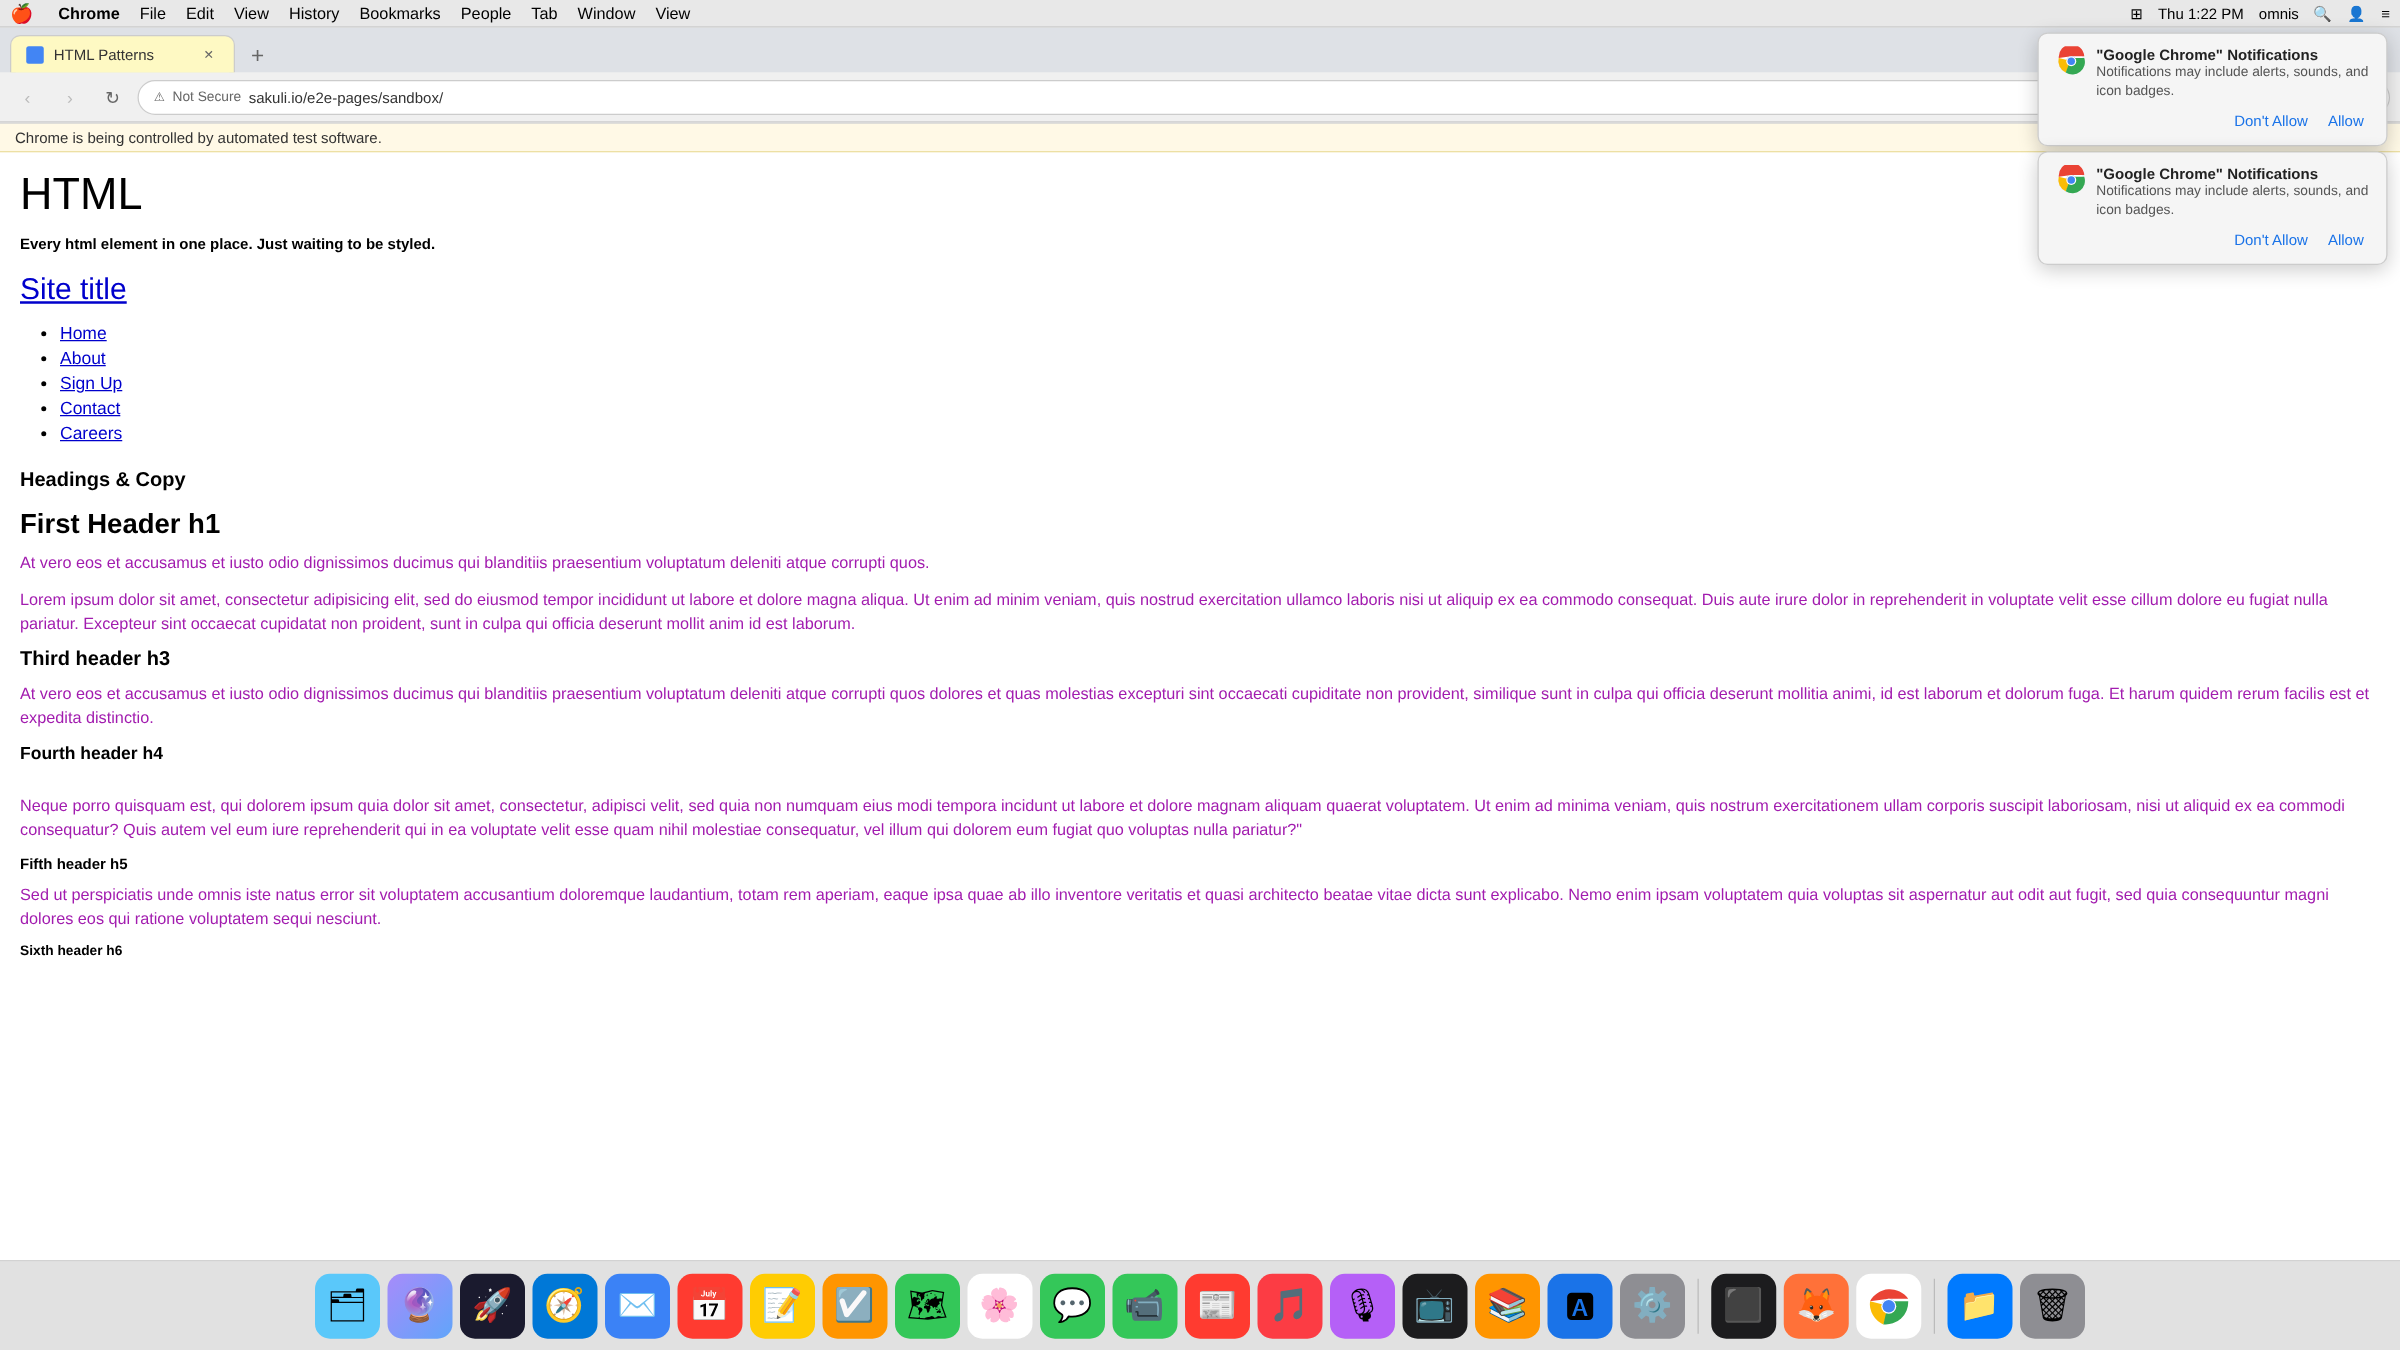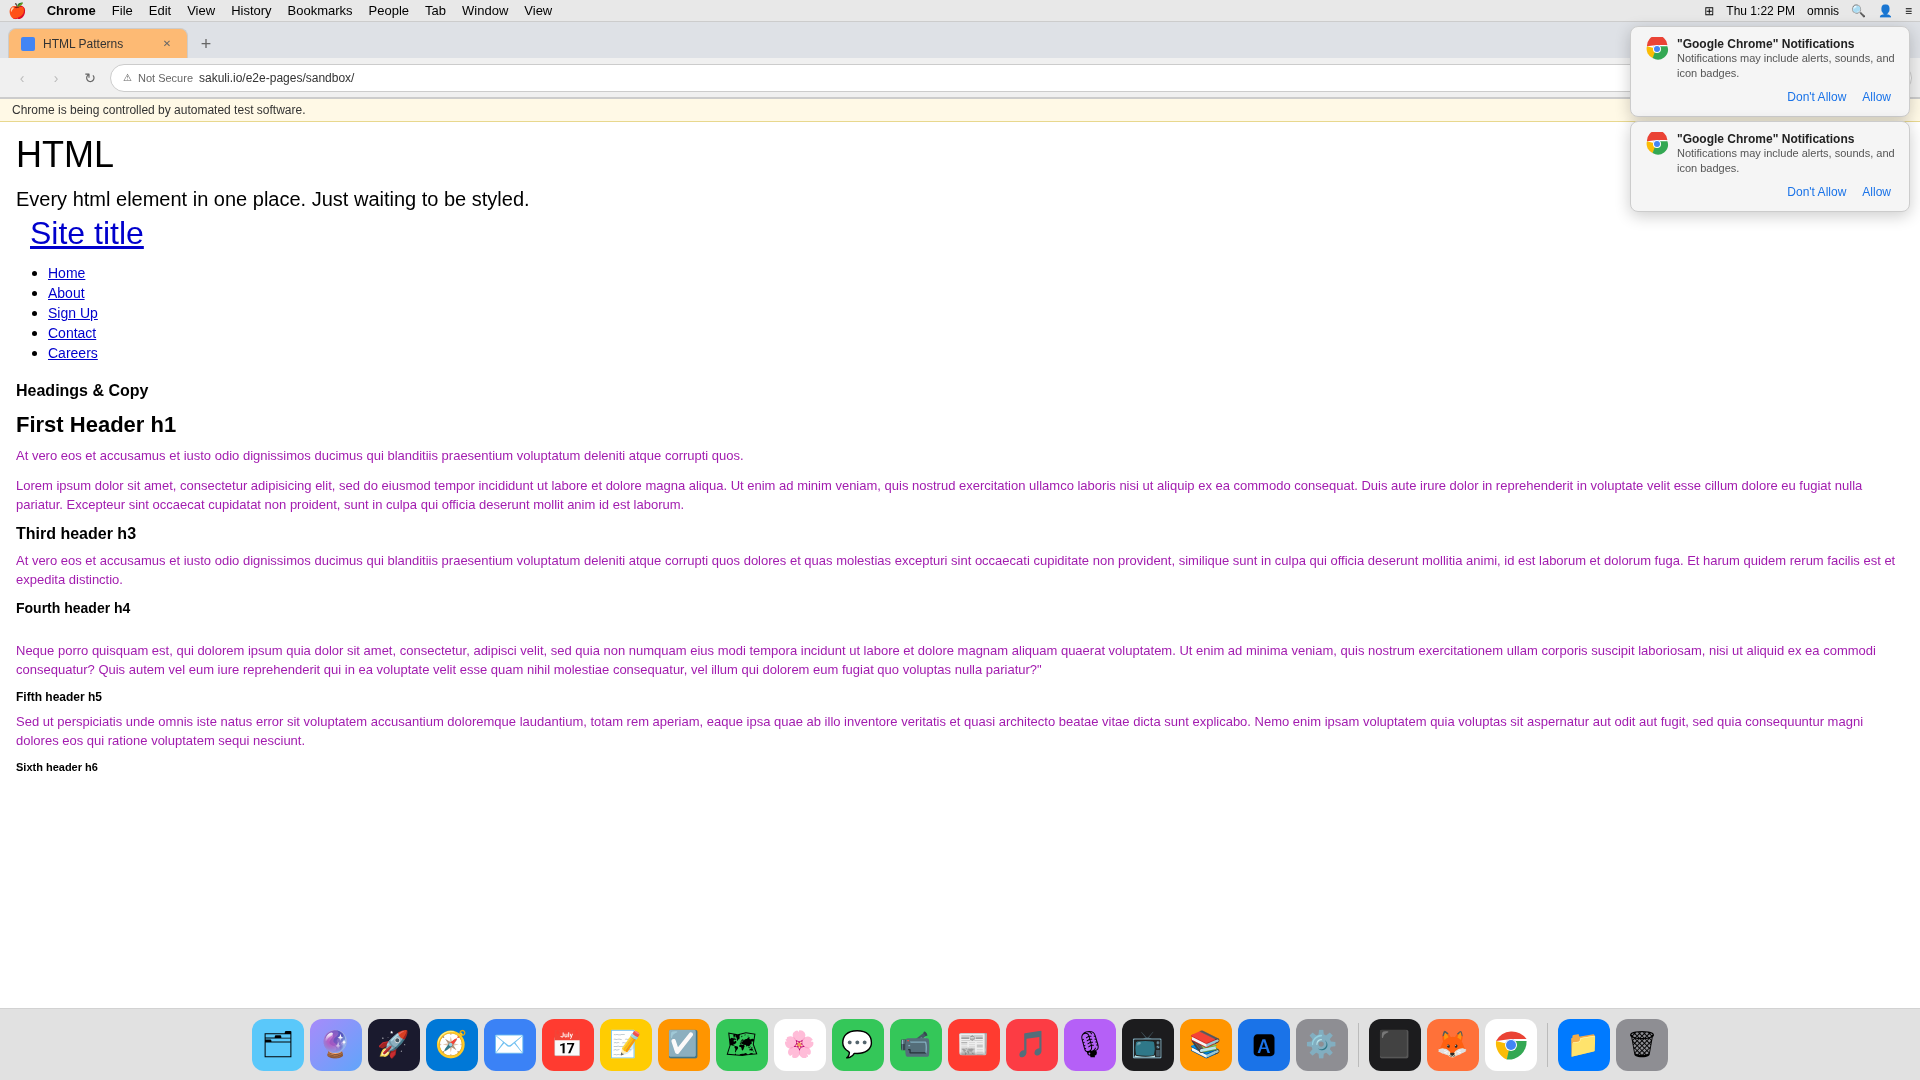--- a/index.html
+++ b/index.html
@@ -38,21 +38,21 @@
     .tab-bar {
       height: 36px;
       display: flex;
       align-items: flex-end;
       padding: 0 8px;
       background: #dee1e6;
       gap: 0;
     }
     .tab {
       height: 30px;
-      background: #fdba74;
+      background: #fef9c3;
       border-radius: 8px 8px 0 0;
       display: flex;
       align-items: center;
       padding: 0 12px;
       font-size: 12px;
       gap: 8px;
       min-width: 180px;
       max-width: 240px;
       border: 1px solid #ccc;
       border-bottom: none;
@@ -200,31 +200,30 @@
       overflow-y: auto;
       height: calc(1080px - 22px - 36px - 40px - 26px);
       background: #fff;
     }
     .page-title {
       font-size: 36px;
       font-weight: 400;
       margin-bottom: 12px;
     }
     .page-subtitle {
-      font-size: 20px;
-      font-weight: 400;
-      margin-bottom: 4px;
+      font-size: 12px;
+      font-weight: 700;
+      margin-bottom: 16px;
     }
     .site-title-link {
-      font-size: 32px;
+      font-size: 24px;
       color: #0000cc;
       text-decoration: underline;
       display: block;
       margin-bottom: 12px;
-      margin-left: 14px;
     }
     .nav-list {
       list-style: disc;
       padding-left: 32px;
       margin-bottom: 20px;
     }
     .nav-list li { margin-bottom: 2px; }
     .nav-list a { color: #0000cc; text-decoration: underline; font-size: 14px; }
     .section-heading {
       font-size: 16px;

